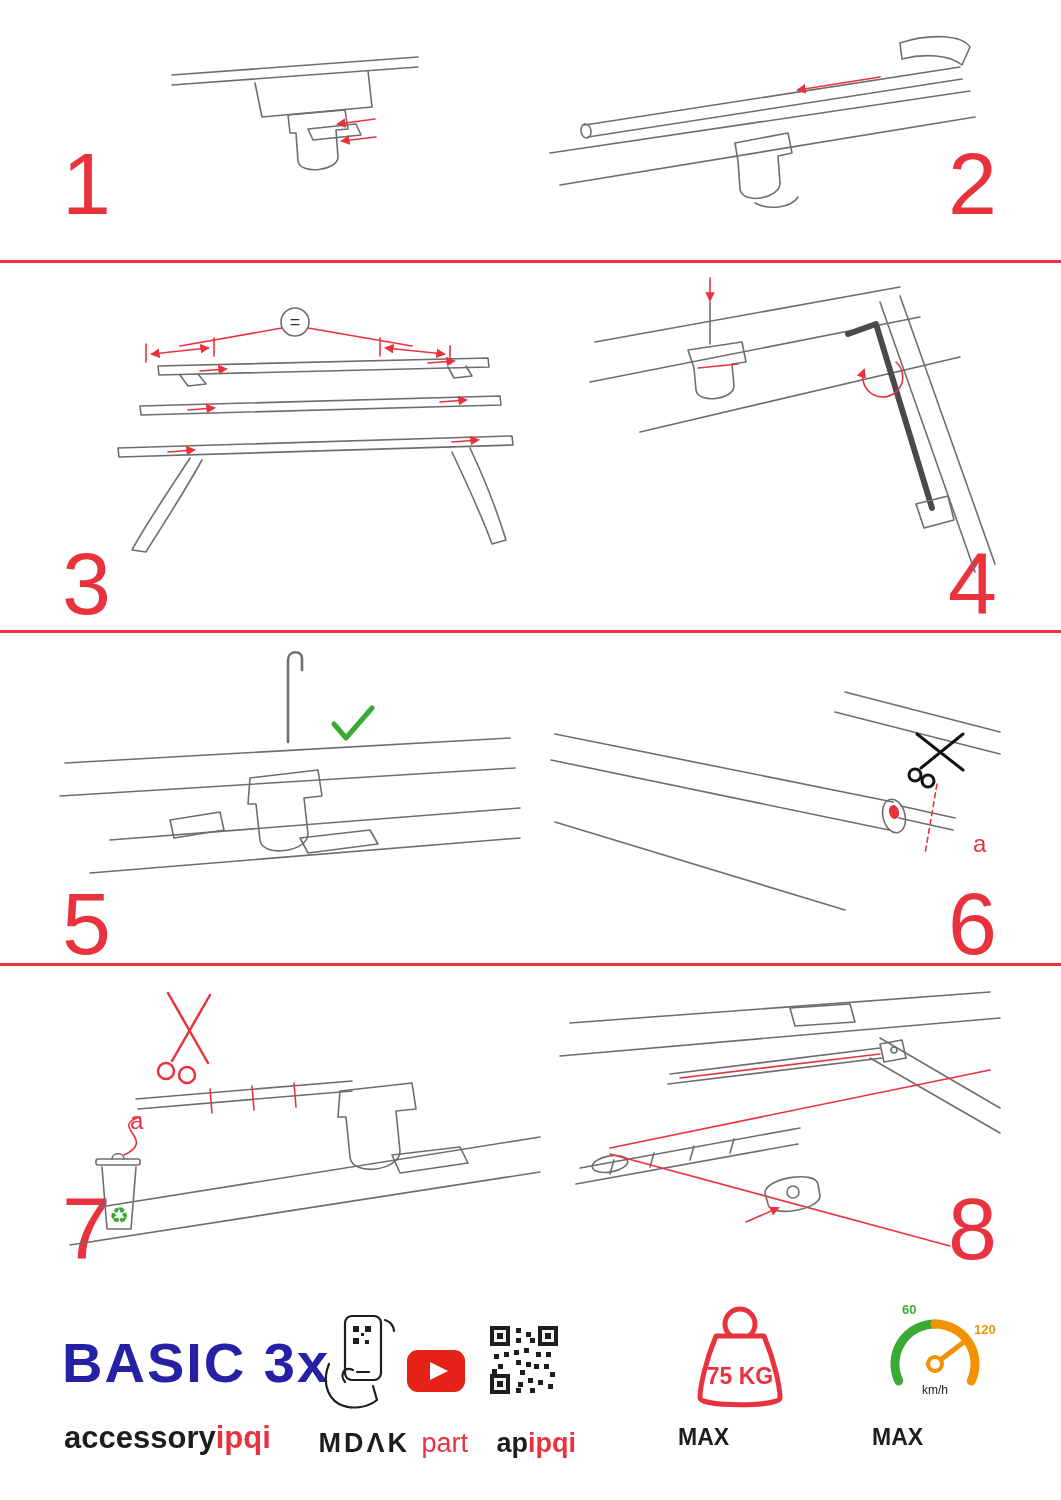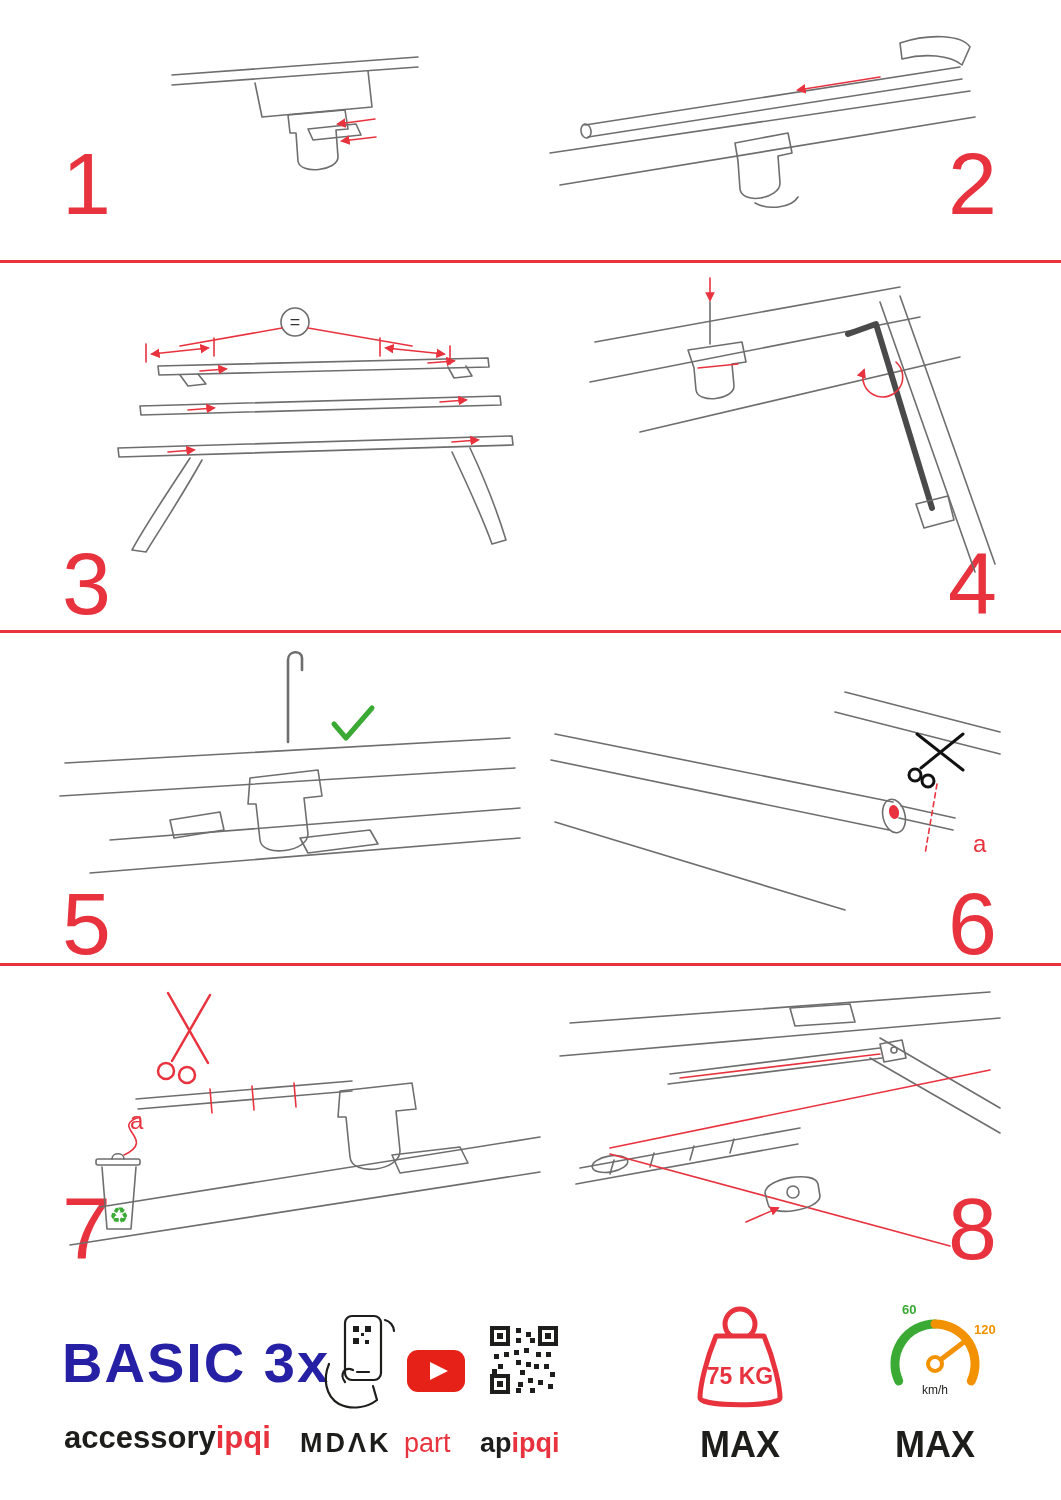--- a/index.html
+++ b/index.html
@@ -13,26 +13,26 @@
   .ln{fill:none;stroke:#6e6e6e;stroke-width:1.6;stroke-linecap:round;stroke-linejoin:round}
   .red{stroke:#e8333f}
   .redf{fill:#e8333f;stroke:none}
   .blk{fill:none;stroke:#1d1d1b;stroke-width:2.2;stroke-linecap:round;stroke-linejoin:round}
   .dash{stroke-dasharray:5 4}
   svg text{font-family:"Liberation Sans",sans-serif}
   
   .brand-name{position:absolute;left:62px;top:1330px;font-size:56px;font-weight:700;letter-spacing:2px;color:#2620a5}
   .brand-sub{position:absolute;left:64px;top:1420px;font-size:31px;font-weight:700;color:#1d1d1b}
   .brand-sub .red-t{color:#e8333f}
-  .partner-label{position:absolute;text-align:left;font-size:27px;font-weight:700;color:#1d1d1b}
+  .partner-label{position:absolute;text-align:right;font-size:27px;font-weight:700;color:#1d1d1b}
   .label-mdak{left:300px;top:1428px;width:110px;letter-spacing:3px}
   .label-ipqi{left:404px;top:1428px;width:64px;color:#e8333f;font-weight:500}
   .label-apline{left:480px;top:1428px;width:96px}
   .label-apline .red-t{color:#e8333f}
-  .max-label{position:absolute;text-align:center;font-size:36px;font-weight:700;color:#1d1d1b}
+  .max-label{position:absolute;text-align:left;font-size:23px;font-weight:700;color:#1d1d1b}
   .max-weight{left:678px;top:1424px;width:124px}
   .max-speed{left:872px;top:1424px;width:126px}
 </style>
 </head>
 <body>
 
 <div class="page">
 
   <svg width="0" height="0" style="position:absolute">
     <defs>

